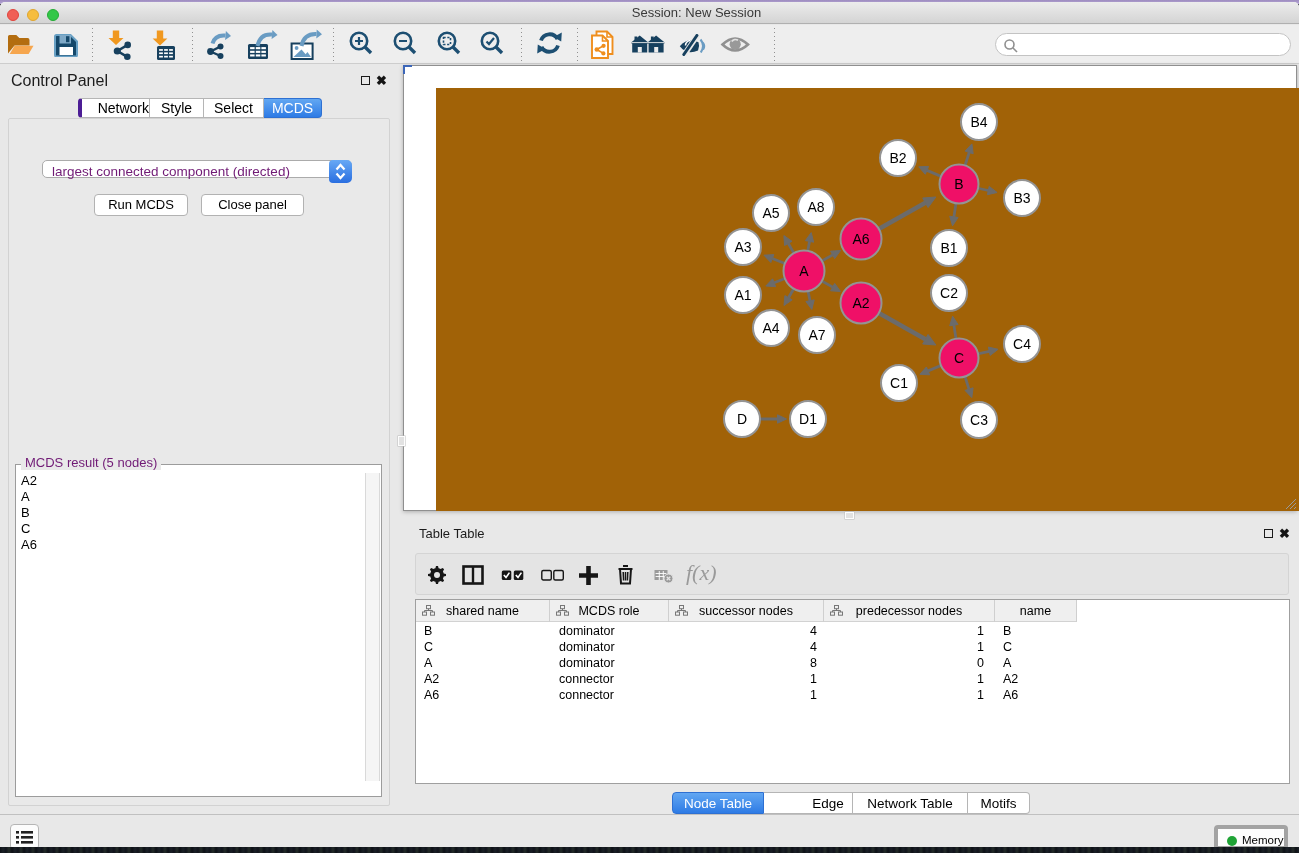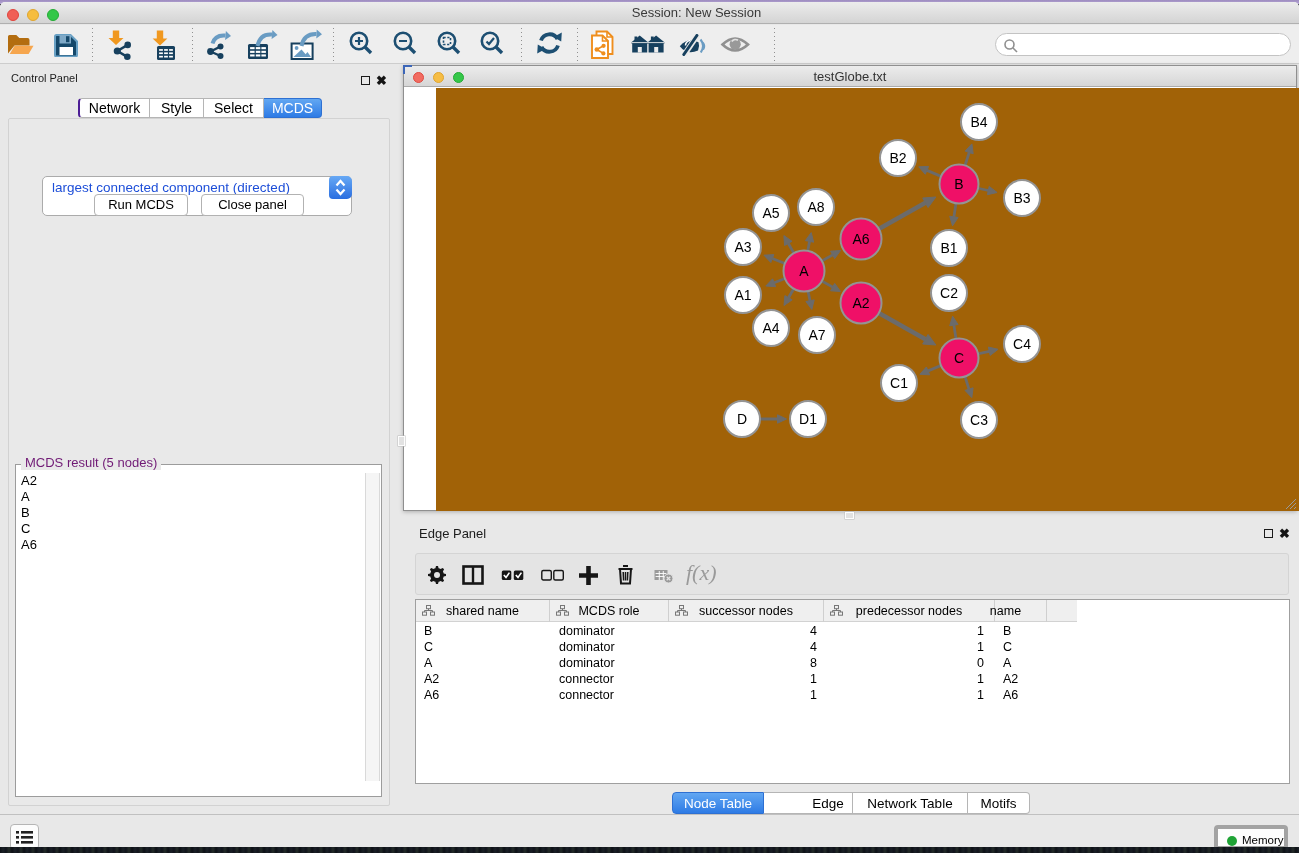--- a/index.html
+++ b/index.html
@@ -18,35 +18,35 @@
 #titlebar .title { width:100%; text-align:center; font-size:13px; color:#393939; line-height:22px;margin-left:47px; }
 .tl { position:absolute; border-radius:50%; }
 #toolbar { left:0; top:23px; width:1299px; height:39px; background:#eeeeee; border-bottom:1px solid #cdcdcd; }
 .sep { position:absolute; top:3px; height:33px; width:2px;
   background-image:repeating-linear-gradient(#909090 0 1.4px, transparent 1.4px 4px); background-size:1.4px 100%; background-repeat:no-repeat; background-position:center top; }
 .ticon { position:absolute; top:0; }
 #searchbox { left:995px; top:8px; width:296px; height:23px; background:#fff;
   border:1px solid #c3c3c3; border-radius:12px; }
 
 #cpHeader { left:0; top:63px; width:392px; height:30px; }
-#cpHeader .t { position:absolute; left:11px; top:7px; font-size:11px; color:#1c1c1c; }
+#cpHeader .t { position:absolute; left:11px; top:7px; font-size:16px; color:#1c1c1c; }
 .sqbtn { position:absolute; width:9px; height:9px; border:1.4px solid #1a1a1a; }
 .xbtn { position:absolute; font-size:13px; color:#141414; font-weight:bold; }
 #cpTabs { left:78px; top:96px; height:20px; }
 .tab { display:inline-block; height:20px; line-height:19px; font-size:14px; color:#000;
   background:#fff; border:1px solid #b5b5b5; border-left:none; text-align:center;
   vertical-align:top; }
-.tab.first { border-left:2px solid #4c1d95; border-radius:4px 0 0 4px; }
+.tab.first { border-left:4px solid #4c1d95; border-radius:4px 0 0 4px;text-align:right; }
 .tab.last { border-radius:0 4px 4px 0; }
 .tab.sel { background:linear-gradient(#62a7f2,#2e7be5); color:#fff; border-color:#2e70d2; }
 #cpBody { left:8px; top:116px; width:382px; height:688px; background:#e9e9e9;
   border:1px solid #d2d2d2; border-radius:2px; }
 #optLabel { left:0; top:20px; width:100%; text-align:center; font-size:13px; color:#000; }
-#dropdown { left:34px; top:58px; width:310px; height:40px; background:#fff;
-  border:1px solid #ababab; border-radius:5px; font-size:13.5px; color:#1d4ed8; }
+#dropdown { left:34px; top:42px; width:310px; height:18px; background:#fff;
+  border:1px solid #ababab; border-radius:5px; font-size:13.5px; color:#701a75; }
 #dropdown .txt { position:absolute; left:9px; top:3px; }
 #dropdown .step { position:absolute; right:-1px; top:-1px; width:23px; height:23px;
   background:linear-gradient(#67a9f5,#2a6ee0); border-radius:4px 5px 5px 4px; }
 .btn { position:absolute; height:22px; background:#fff; border:1px solid #b2b2b2;
   border-radius:4px; font-size:13px; color:#000; text-align:center; line-height:20px; }
 
 #mcdsBox { left:7px; top:346px; width:367px; height:333px; background:#fff;
   border:1px solid #9c9c9c; }
 #mcdsTitle { position:absolute; left:5px; top:-10px; background:#e9e9e9; padding:0 4px;
   font-size:13px; color:#701a75; }
@@ -261,26 +261,20 @@
     <div class="btn" style="left:86px;top:76px;width:94px;">Run MCDS</div>
     <div class="btn" style="left:193px;top:76px;width:103px;">Close panel</div>
     <div class="abs" id="mcdsBox">
       <div id="mcdsTitle">MCDS result (5 nodes)</div>
       <div id="mcdsList">A2<br>A<br>B<br>C<br>A6</div>
       <div id="mcdsSB"></div>
     </div>
   </div>
   <div class="abs" style="left:403px;top:63px;width:9px;height:9px;border-left:2px solid #3c66b8;border-top:2px solid #3c66b8;z-index:5;"></div>
 <div class="abs" id="netwin">
-    <div id="nettitle">
-      <div class="tl" style="left:9px;top:6px;width:11px;height:11px;background:#f26c61;border:0.5px solid #df4a41;"></div>
-      <div class="tl" style="left:29px;top:6px;width:11px;height:11px;background:#f6bd44;border:0.5px solid #e0a52f;"></div>
-      <div class="tl" style="left:49px;top:6px;width:11px;height:11px;background:#35c749;border:0.5px solid #24ab35;"></div>
-      <div class="title">testGlobe.txt</div>
-    </div>
     <div id="netview">
       <svg width="893" height="424" style="position:absolute;left:0;top:-1px">
           <g stroke="#6b6b6b" fill="#6b6b6b">
             <line x1="368.0" y1="184.0" x2="352.3" y2="156.4" stroke-width="2.8"></line>
             <polygon points="347.9,148.6 356.0,154.3 348.6,158.5"></polygon>
             <line x1="368.0" y1="184.0" x2="373.5" y2="154.4" stroke-width="2.8"></line>
             <polygon points="375.2,145.6 377.7,155.2 369.4,153.6"></polygon>
             <line x1="368.0" y1="184.0" x2="336.3" y2="171.5" stroke-width="2.8"></line>
             <polygon points="327.9,168.2 337.9,167.6 334.8,175.5"></polygon>
             <line x1="368.0" y1="184.0" x2="338.2" y2="195.7" stroke-width="2.8"></line>
@@ -359,21 +353,21 @@
             <text x="523" y="276">C</text>
             <text x="463" y="301">C1</text>
             <text x="543" y="338">C3</text>
             <text x="306" y="337">D</text>
             <text x="372" y="337">D1</text>
           </g>
         </svg>
     </div>
   </div>
   <div class="abs" id="tpHeader">
-      <span class="t">Edge Panel</span>
+      <span class="t">Table Table</span>
     <span class="sqbtn" style="left:861px;top:7px;"></span>
     <span class="xbtn" style="left:876px;top:4px;">✖</span>
   </div>
   <div class="abs" id="tpToolbar">
       <svg style="position:absolute;left:12px;top:12px" width="18" height="18" viewBox="0 0 18 18">
         <path fill="#161616" d="M8 0 L10 0 L10.6 2.3 A6 6 0 0 1 12.6 3.1 L14.7 1.9 L16.1 3.3 L14.9 5.4 A6 6 0 0 1 15.7 7.4 L18 8 L18 10 L15.7 10.6 A6 6 0 0 1 14.9 12.6 L16.1 14.7 L14.7 16.1 L12.6 14.9 A6 6 0 0 1 10.6 15.7 L10 18 L8 18 L7.4 15.7 A6 6 0 0 1 5.4 14.9 L3.3 16.1 L1.9 14.7 L3.1 12.6 A6 6 0 0 1 2.3 10.6 L0 10 L0 8 L2.3 7.4 A6 6 0 0 1 3.1 5.4 L1.9 3.3 L3.3 1.9 L5.4 3.1 A6 6 0 0 1 7.4 2.3 Z"></path>
         <circle cx="9" cy="9" r="3" fill="#e4e4e4"></circle>
       </svg>
 <svg style="position:absolute;left:46px;top:11px" width="22" height="20" viewBox="0 0 22 20">
         <rect x="1.5" y="1.5" width="19" height="17" fill="none" stroke="#161616" stroke-width="2.6"></rect>
@@ -429,21 +423,21 @@
             <rect x="0.5" y="7" width="4" height="3.2" fill="none" stroke="#777" stroke-width="1"></rect>
             <rect x="8.5" y="7" width="4" height="3.2" fill="none" stroke="#777" stroke-width="1"></rect>
             <path d="M6.5 3.7 L6.5 5.5 M2.5 7 L2.5 5.5 L10.5 5.5 L10.5 7" fill="none" stroke="#777" stroke-width="1"></path>
           </svg> successor nodes</div>
 <div class="th" style="left:408px;width:171px;"><svg width="13" height="11" viewBox="0 0 13 11" style="vertical-align:-1px">
             <rect x="4.5" y="0.5" width="4" height="3.2" fill="none" stroke="#777" stroke-width="1"></rect>
             <rect x="0.5" y="7" width="4" height="3.2" fill="none" stroke="#777" stroke-width="1"></rect>
             <rect x="8.5" y="7" width="4" height="3.2" fill="none" stroke="#777" stroke-width="1"></rect>
             <path d="M6.5 3.7 L6.5 5.5 M2.5 7 L2.5 5.5 L10.5 5.5 L10.5 7" fill="none" stroke="#777" stroke-width="1"></path>
           </svg> predecessor nodes</div>
-<div class="th" style="left:549px;width:82px;">name</div>
+<div class="th" style="left:579px;width:82px;">name</div>
 </div>
 <div class="td" style="left:8px;top:23px;">B</div>
 <div class="td" style="left:143px;top:23px;">dominator</div>
 <div class="td" style="left:253px;top:23px;width:148px;text-align:right;">4</div>
 <div class="td" style="left:408px;top:23px;width:160px;text-align:right;">1</div>
 <div class="td" style="left:587px;top:23px;">B</div>
 <div class="td" style="left:8px;top:39px;">C</div>
 <div class="td" style="left:143px;top:39px;">dominator</div>
 <div class="td" style="left:253px;top:39px;width:148px;text-align:right;">4</div>
 <div class="td" style="left:408px;top:39px;width:160px;text-align:right;">1</div>

